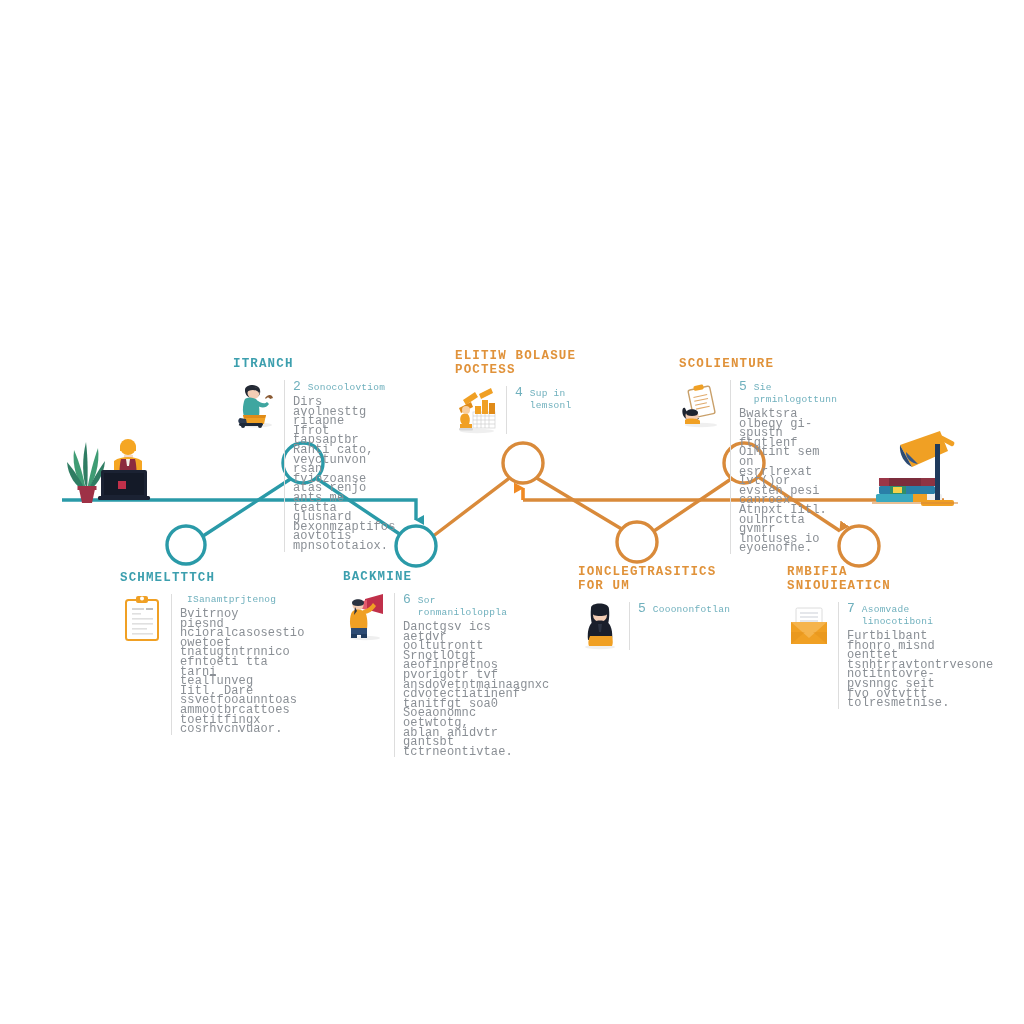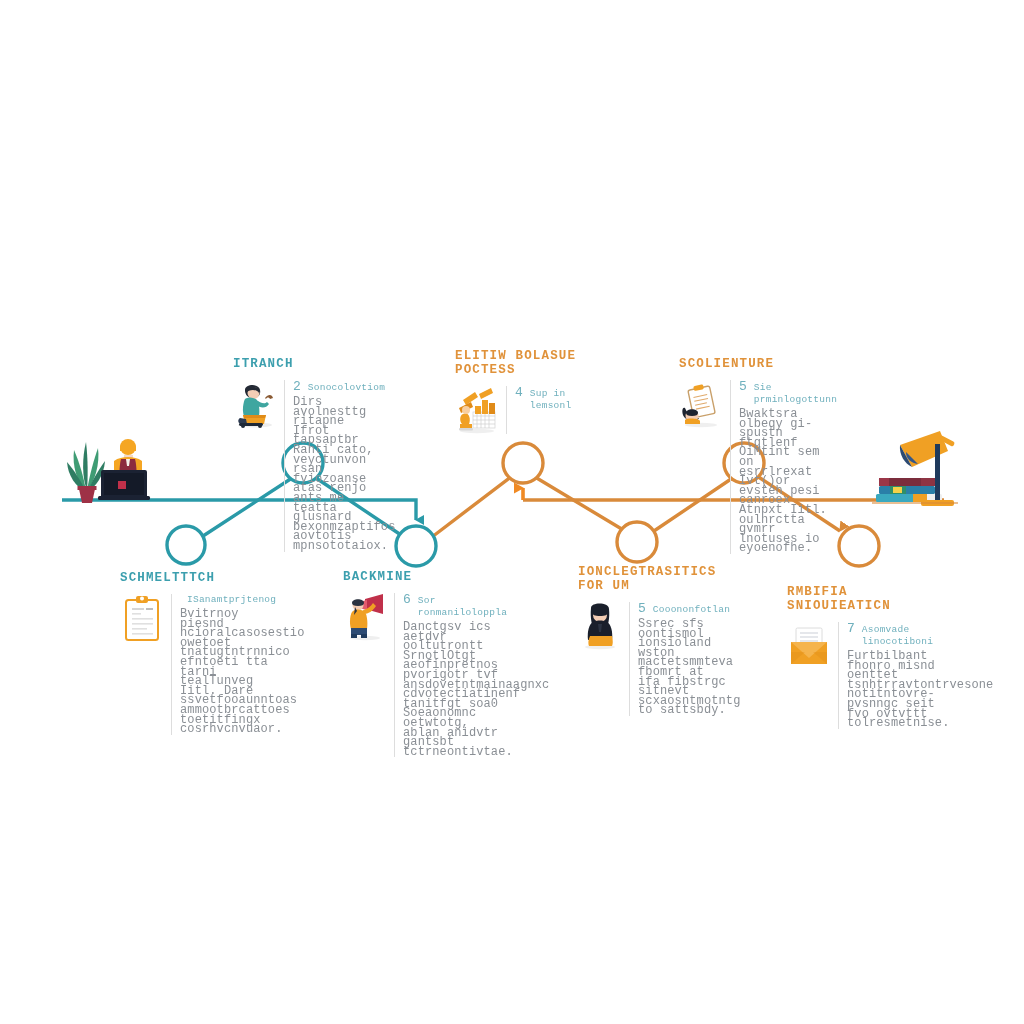--- a/index.html
+++ b/index.html
@@ -323,26 +323,25 @@
           <path d="M12,34 L34,34 C35,38 35,42 34,44 L11,44 C10,42 10,38 12,34 Z" fill="#f0a024"></path>
           <path d="M20,22 L24,22 L23,30 L21,30 Z" fill="#2c3342"></path>
         </svg>
       </div>
       <div class="block-divider"></div>
       <div class="block-text">
         <div class="block-steprow">
           <span class="block-num">5</span>
           <span class="block-subtitle">Cooononfotlan</span>
         </div>
-        <p class="block-desc">Ssrec sfs oontismol ionsioland wston mactetsmmteva fbomrt at ifa fibstrgc sitnevt scxaosntmotntg to sattsbdy.</p>
-      </div>
-    </div>
-  </div>
-
-  <div class="block orange tint-teal" style="left:787px;top:565px;width:160px;margin-top:20px;">
+      </div>
+    </div>
+  </div>
+
+  <div class="block orange tint-teal" style="left:787px;top:565px;width:160px;">
     <div class="block-heading">RMBIFIA
 SNIOUIEATICN</div>
     <div class="block-body">
       <div class="block-illus">
         <svg viewBox="0 0 44 48" width="44" height="48">
           <rect x="9" y="6" width="26" height="24" rx="1.5" fill="#ffffff" stroke="#dcdcdc" stroke-width="1"></rect>
           <g stroke="#cfd4da" stroke-width="1.1">
             <line x1="13" y1="11" x2="31" y2="11"></line>
             <line x1="13" y1="15" x2="31" y2="15"></line>
             <line x1="13" y1="19" x2="31" y2="19"></line>

